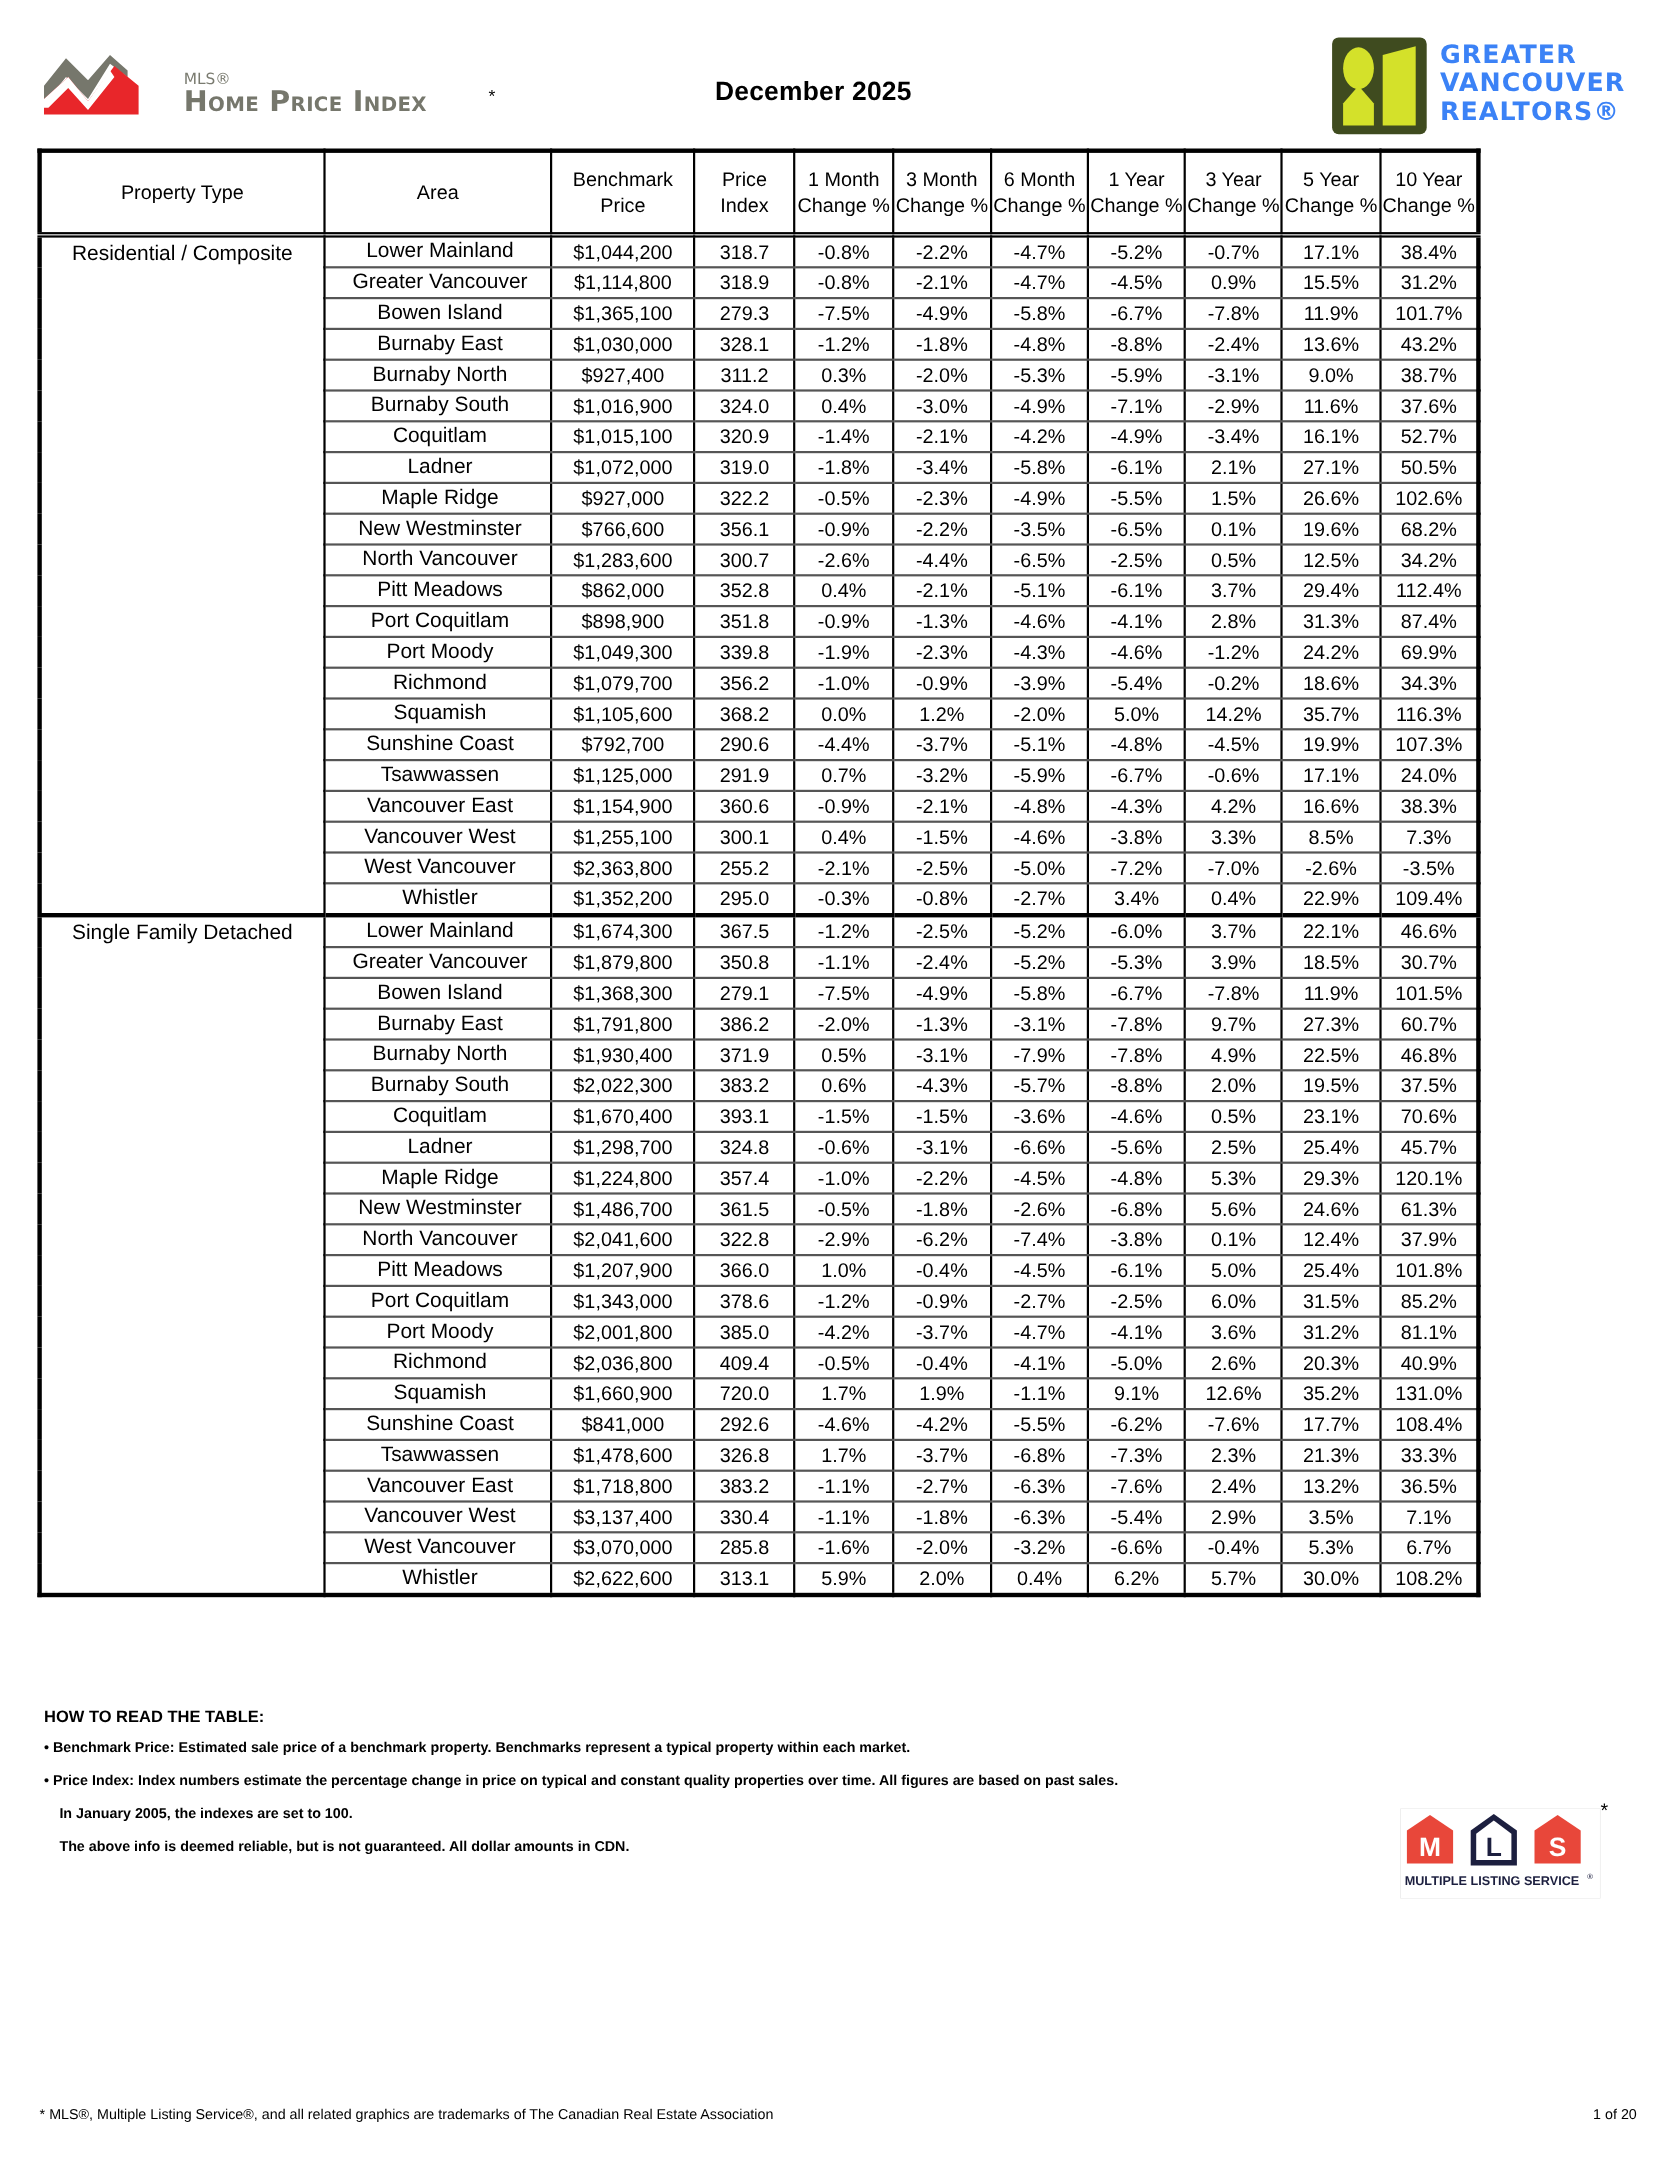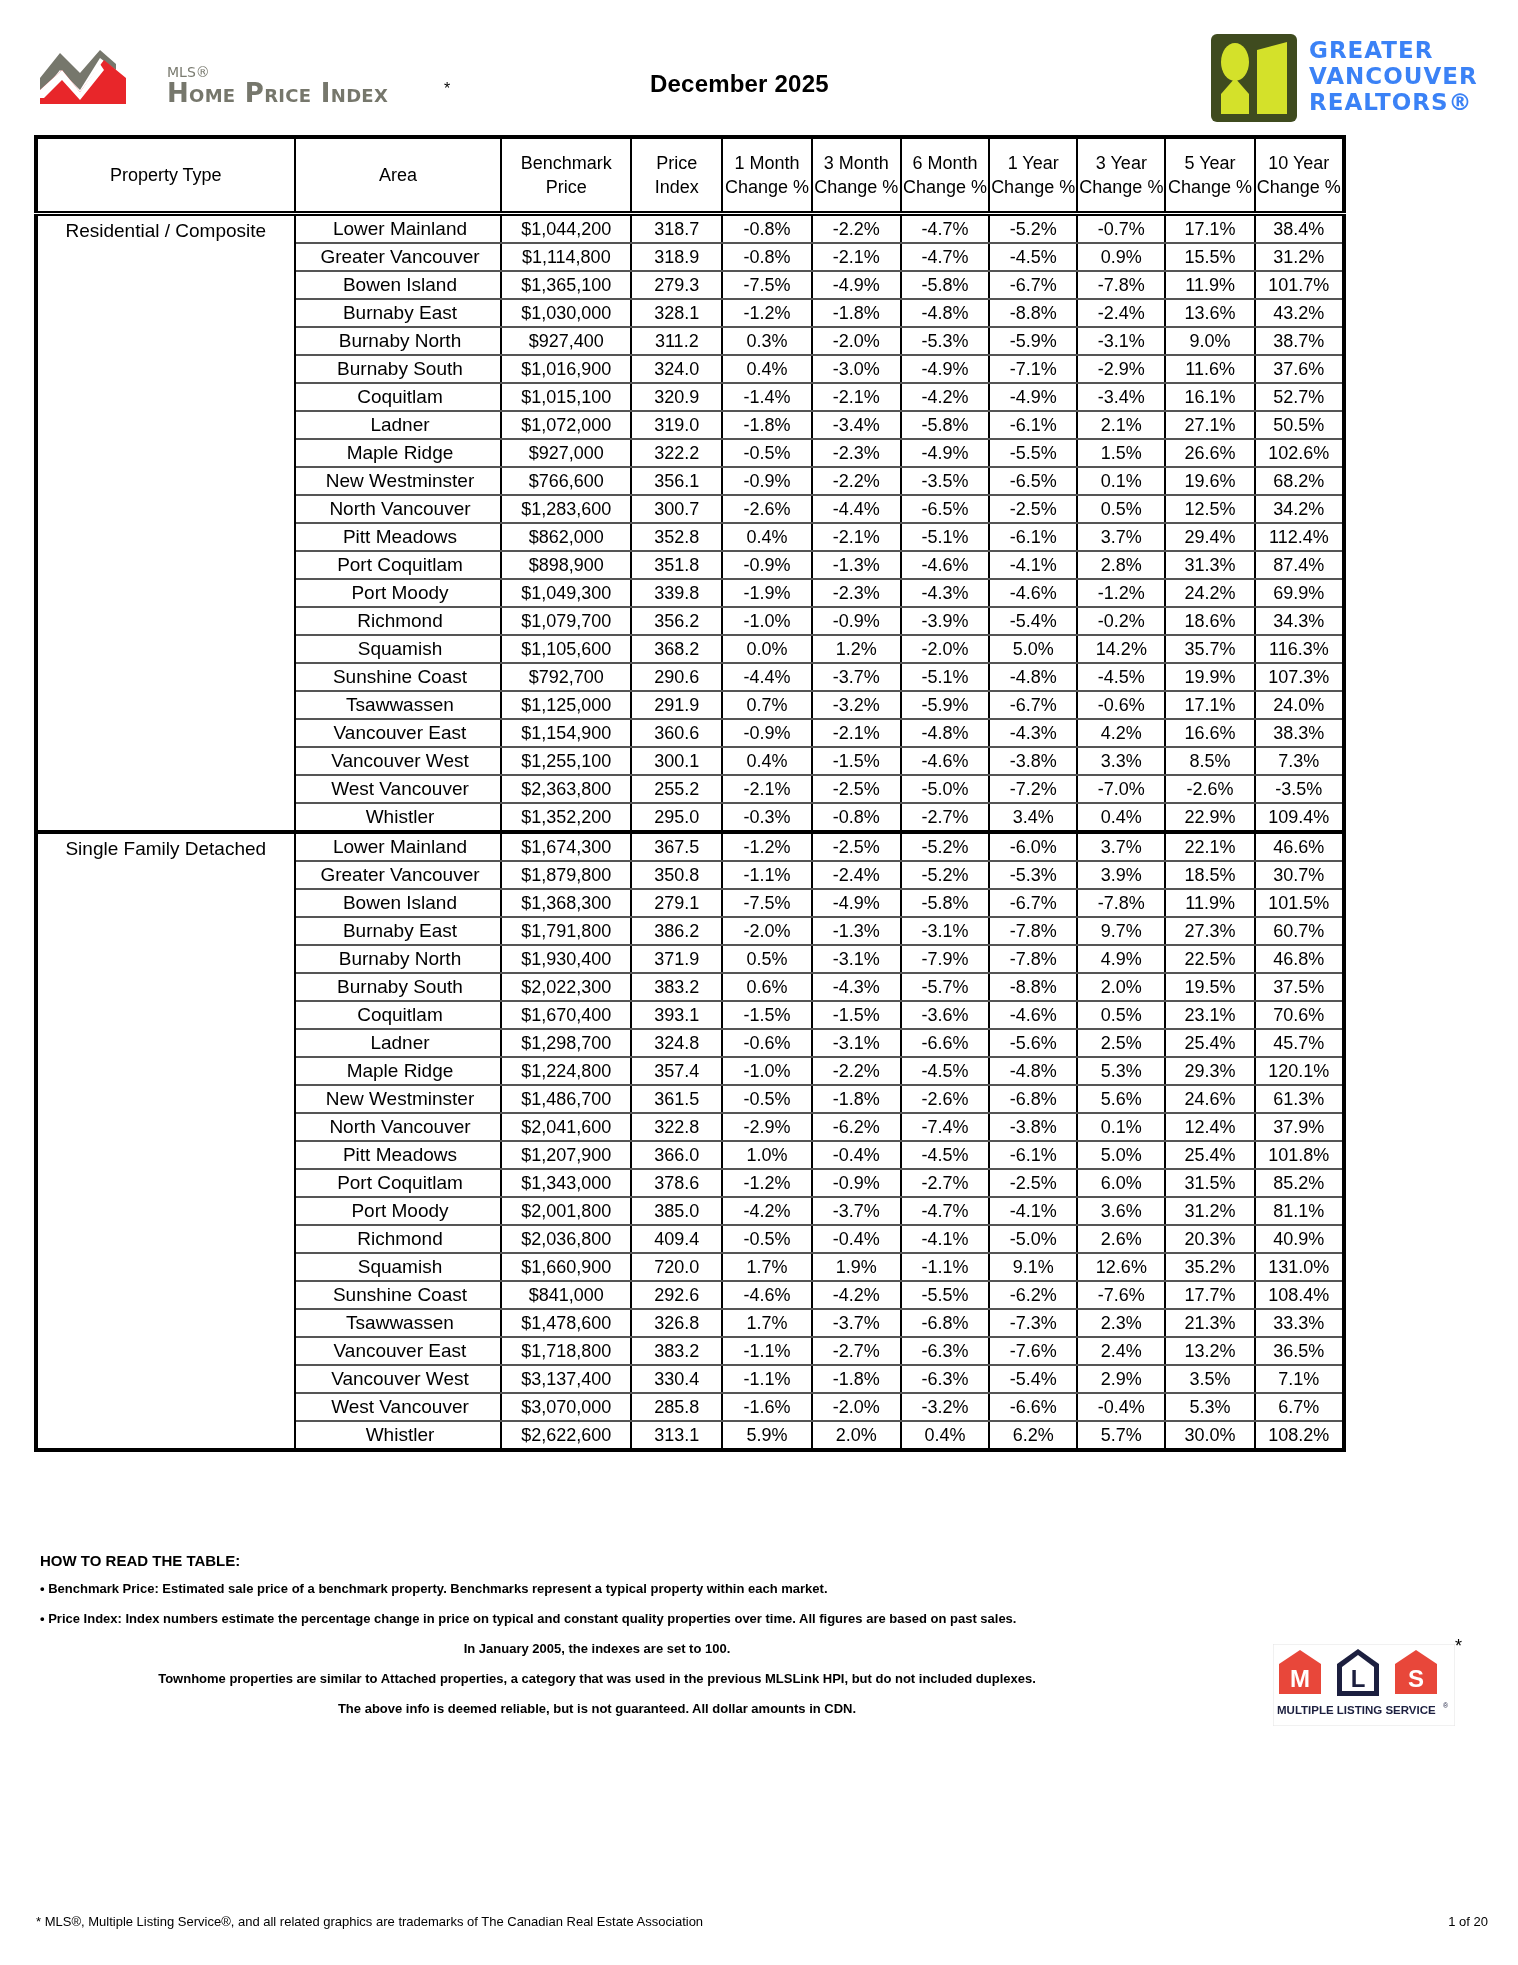--- a/index.html
+++ b/index.html
@@ -23,21 +23,21 @@
   .hpi-table thead tr { border-bottom: 5px double #000; }
   .hpi-table tbody td { height: 26px; line-height: 26px; border-top: 2px solid #555; border-bottom: 2px solid #555; }
   .hpi-table td.area { text-align: center; padding-left: 4px; font-size: 19px; }
   .hpi-table td.ptype { vertical-align: top; font-size: 19px; border-bottom: 0; border-top: 0; line-height: 30px; }
   .hpi-table tr.group-start td { border-top: 4px solid #000; }
 
   
   .notes { position: absolute; left: 40px; top: 1552px; width: 1100px; }
   .notes-title { font-size: 15px; font-weight: bold; margin-bottom: 12px; }
   .note { font-size: 13px; margin-bottom: 15px; white-space: nowrap; font-weight: bold; }
-  .note.sub { padding-left: 14px; text-align: center; }
+  .note.sub { padding-left: 14px; }
 
   .mls-logo { position: absolute; left: 1273px; top: 1644px; width: 182px; height: 82px; }
   .mls-star { position: absolute; left: 1455px; top: 1636px; font-size: 18px; }
 
   .footer-left { position: absolute; left: 36px; top: 1914px; font-size: 13px; }
   .footer-right { position: absolute; right: 30px; top: 1914px; font-size: 13px; }
 </style>
 </head>
 <body>
 
@@ -630,21 +630,20 @@
         <td>108.2%</td>
       </tr>
     </tbody>
 </table>
 
 <div class="notes">
   <div class="notes-title">HOW TO READ THE TABLE:</div>
   <div class="note">• Benchmark Price:  Estimated sale price of a benchmark property. Benchmarks represent a typical property within each market.</div>
   <div class="note">• Price Index:  Index numbers estimate the percentage change in price on typical and constant  quality properties over time. All figures are based on past sales.</div>
   <div class="note sub">In January 2005, the indexes are set to 100.</div>
-  <div class="note sub">Townhome properties are similar to Attached properties, a category that was used in the previous MLSLink HPI, but do not included duplexes.</div>
   <div class="note sub">The above info is deemed reliable, but is not guaranteed. All dollar amounts in CDN.</div>
 </div>
 
 <div class="mls-logo">
   <svg width="182" height="82" viewBox="0 0 182 82">
     <rect x="0" y="0" width="182" height="82" fill="#ffffff" stroke="#e3e3e3"></rect>
     <polygon points="6,20 27,6 48,20 48,50 6,50" fill="#e8473a"></polygon>
     <polygon points="64,20 85,5 106,20 106,52 64,52" fill="#1c1f3f"></polygon>
     <polygon points="69,23 85,11 101,23 101,47 69,47" fill="#ffffff"></polygon>
     <polygon points="122,20 143,6 164,20 164,50 122,50" fill="#e8473a"></polygon>

